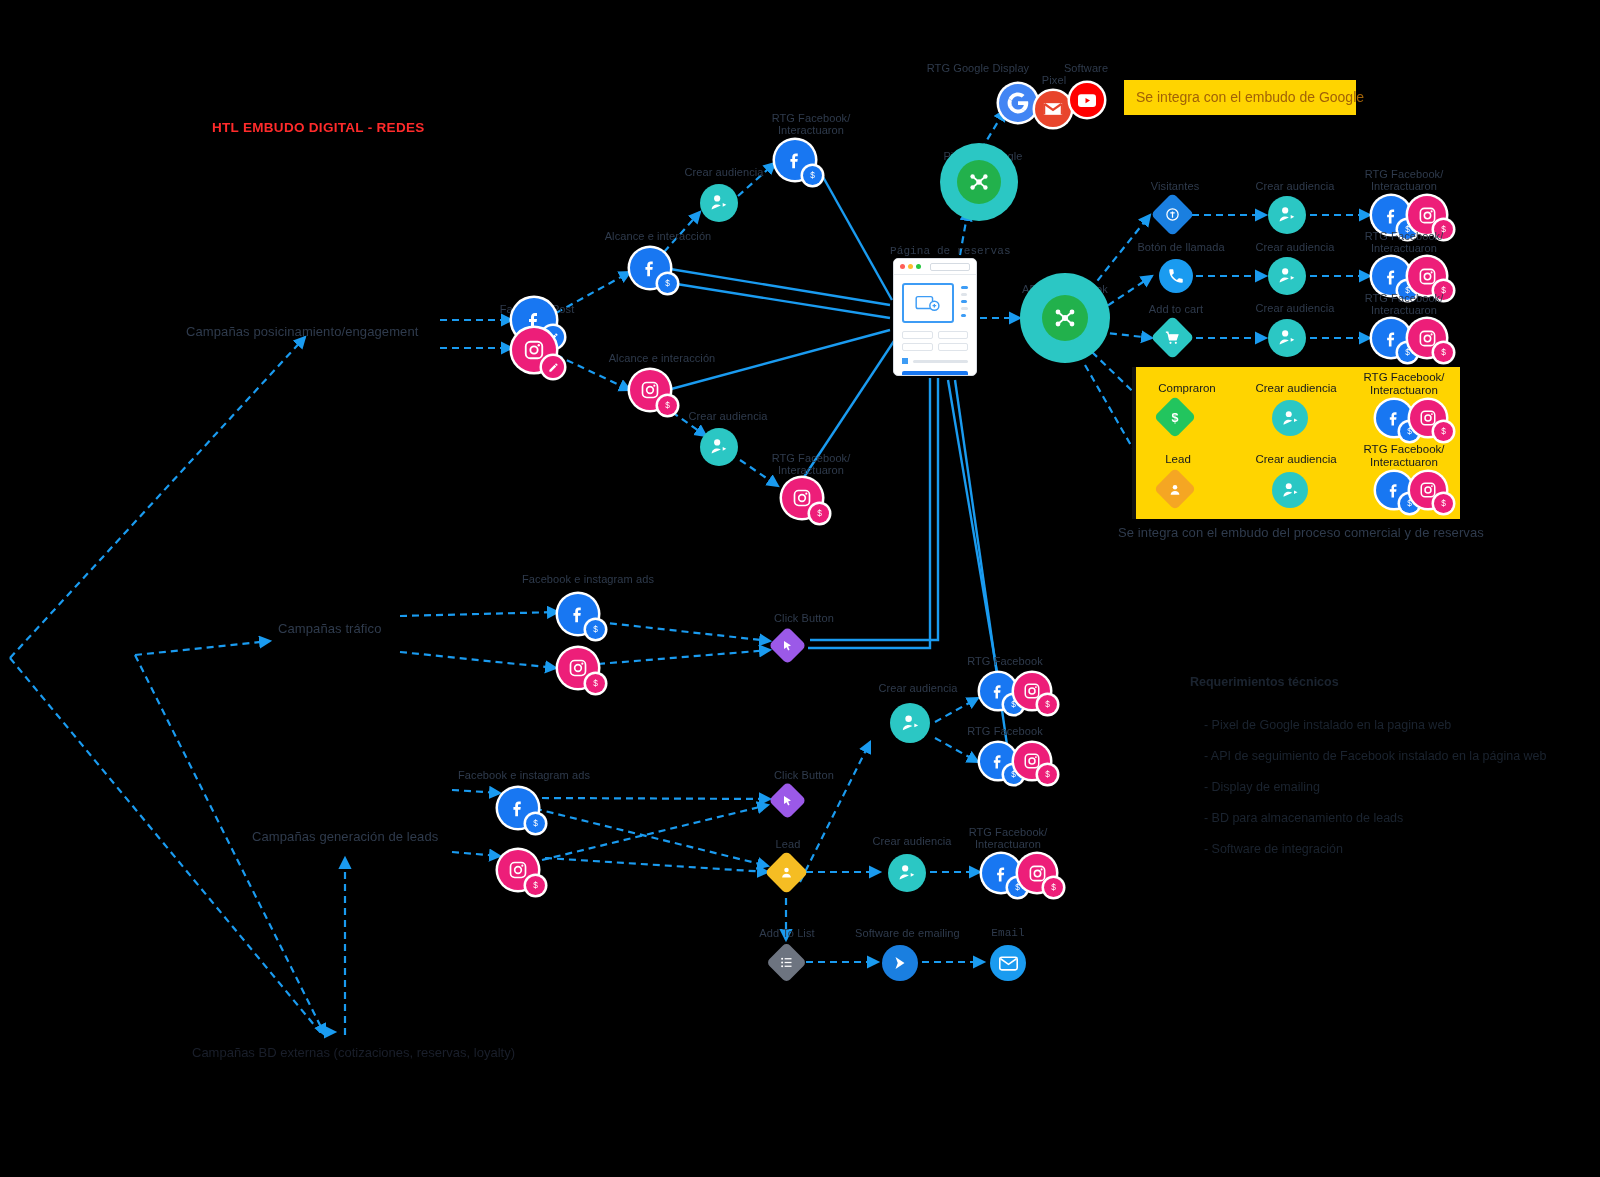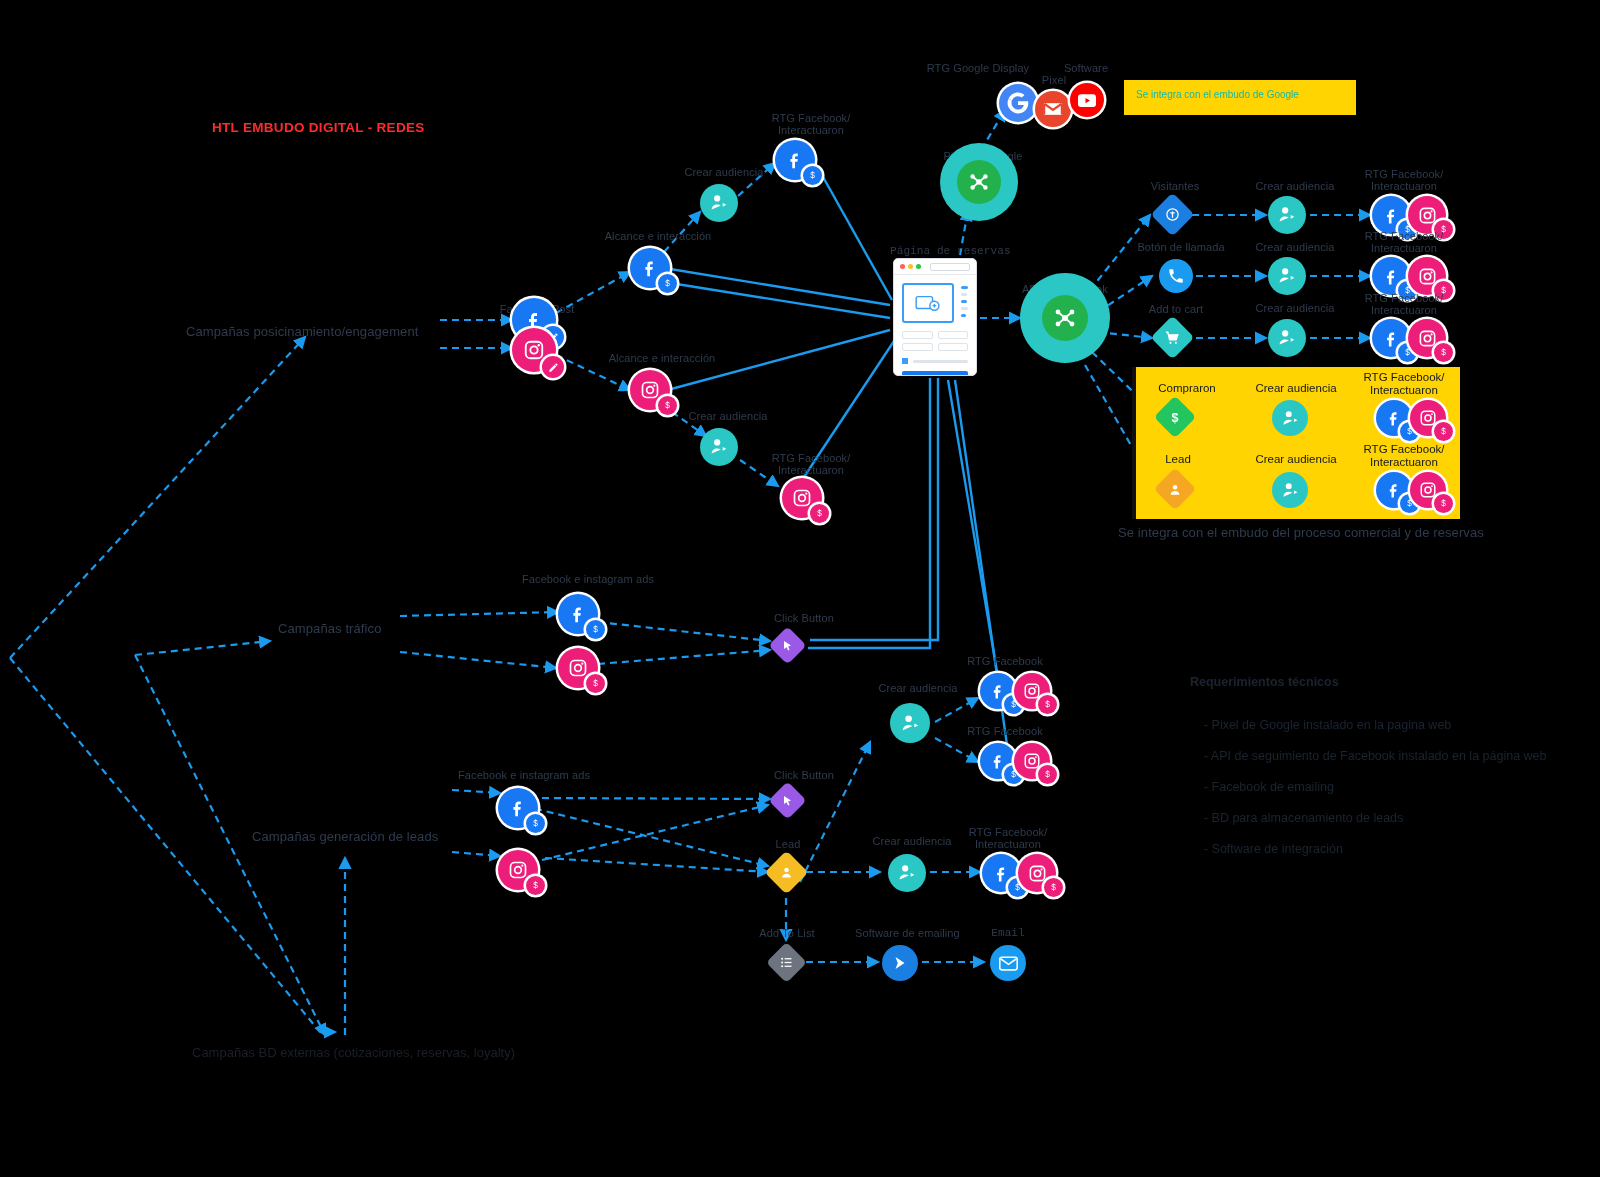--- a/index.html
+++ b/index.html
@@ -84,22 +84,22 @@
   .badge.sm { width: 19px; height: 19px; right:-7px; bottom:-5px;}
   .glyph { fill: #fff; }
   
   .ybox {
     position: absolute;
     background: #FFD400;
   }
   .ybox.bar { border-left: 4px solid #111; }
   .ytext {
     position: absolute;
-    color: #14b8a6;
-    font-size: 10px;
+    color: #a16207;
+    font-size: 14px;
     white-space: pre;
   }
   .yinner {
     position: absolute;
     color: #14181f;
     font-size: 11.5px;
     line-height: 13px;
     text-align: center;
     white-space: pre;
   }
@@ -696,21 +696,21 @@
         </div>
     </div>
   </div>
 
   <div class="lbl big" style="left:1118px; top:527px; width:380px; text-align:left;">Se integra con el embudo del proceso comercial y de reservas</div>
 
   <div class="reqs" style="left:1190px; top:644px;">
     <span class="h">Requerimientos técnicos</span>
     <span>- Pixel de Google instalado en la pagina web</span><br>
     <span>- API de seguimiento de Facebook instalado en la página web</span><br>
-    <span>- Facebook de emailing</span><br>
+    <span>- Display de emailing</span><br>
     <span>- BD para almacenamiento de leads</span><br>
     <span>- Software de integración</span>
   </div>
 
   <div class="lbl" style="left:522px; top:573px; width:110px;">Facebook e instagram ads</div>
   <div class="node" style="left:558px; top:594px;">
     <div class="circ ring" style="width:40px;height:40px;background:#1877f2;">
       <svg width="22" height="22" viewBox="0 0 24 24">
           <path class="glyph" d="M15 8h-2c-.6 0-1 .4-1 1v2h3l-.4 3H12v7H9v-7H7v-3h2V9c0-2.2 1.3-4 4-4h2v3z"></path>
         </svg>

